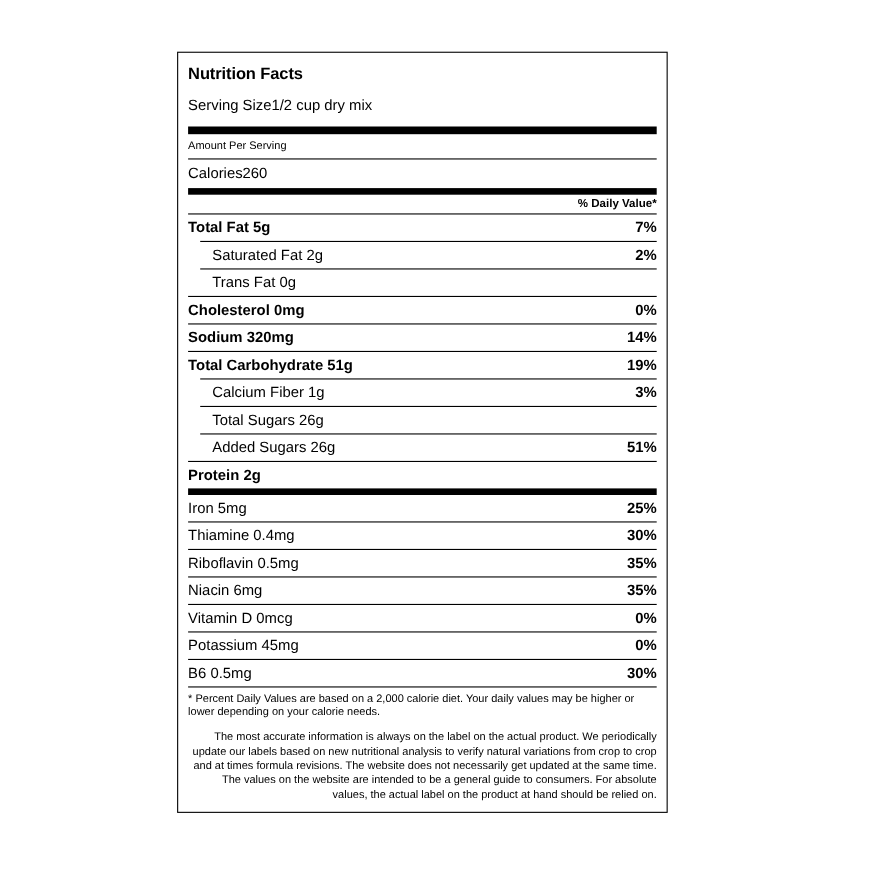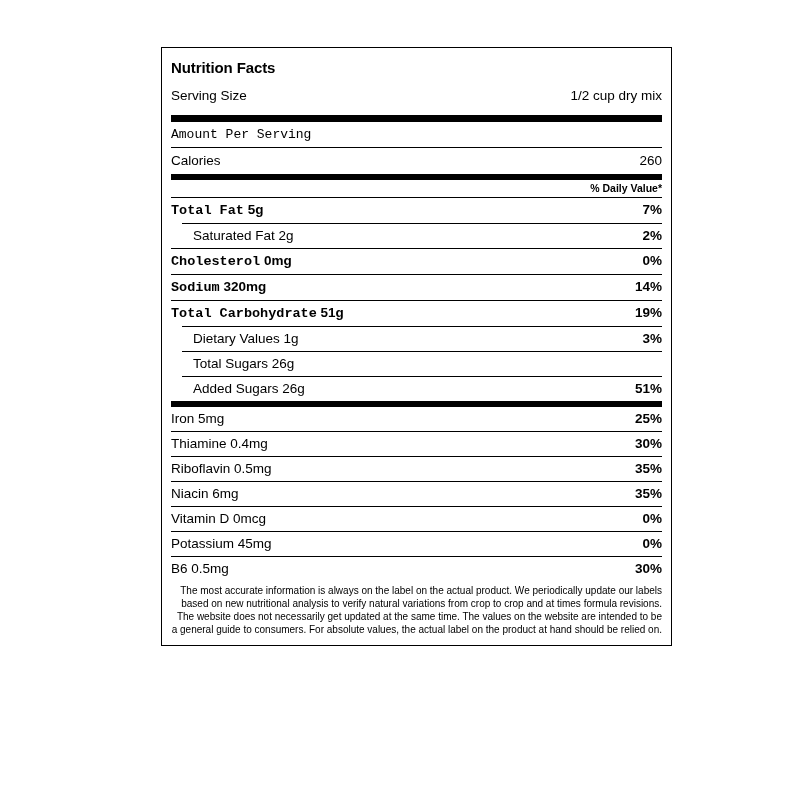--- a/index.html
+++ b/index.html
@@ -13,21 +13,21 @@
     height: 800px;
     font-family: "Liberation Sans", sans-serif;
     color: #000000;
     position: relative;
   }
 
   #label {
     position: absolute;
     left: 161px;
     top: 47px;
-    width: 511px;
+    width: 446px;
     border-left: 1.5px solid #000;
     border-right: 1.5px solid #000;
     border-top: 1.5px solid #000;
     border-bottom: 1.5px solid #000;
     background: #fff;
     padding: 0 9px;
   }
 
   
   .row {
@@ -59,52 +59,50 @@
   
   .title {
     font-size: 15px;
     font-weight: bold;
     line-height: 1;
     padding: 12px 0 11px 0;
     letter-spacing: -0.1px;
   }
   .serving {
     display: flex;
-    justify-content: space-between;
     align-items: baseline;
     font-size: 13.5px;
     line-height: 1;
     padding: 3px 0 12px 0;
   }
 
   .amount-per {
-    font-size: 13px;
+    font-size: 10px;
     line-height: 1;
     padding: 6px 0 6px 0;
-    font-family: Liberation Mono, monospace;
   }
   .calories-row {
     display: flex;
-    justify-content: space-between;
+    justify-content: flex-start;
     align-items: baseline;
     font-size: 13.5px;
     line-height: 1;
     padding: 6px 0 7px 0;
   }
   .calories-row .right { font-weight: normal; }
 
   .dv-header {
     text-align: right;
     font-size: 10.5px;
     font-weight: bold;
     line-height: 1;
     padding: 3px 0 3px 0;
   }
 
-  .bold-name { font-weight: bold; font-family: Liberation Mono, monospace; }
+  .bold-name { font-weight: bold; }
   .amt { font-weight: bold; }
 
   
   .vit-row {
     display: flex;
     justify-content: space-between;
     align-items: center;
     font-size: 13.5px;
     line-height: 1;
     padding: 5.5px 0 5px 0;
@@ -151,43 +149,51 @@
 
   <div id="nutrient-rows">
       <div class="row rule">
         <span class="left"><span class="bold-name">Total Fat</span> <span class="amt">5g</span></span>
         <span class="right">7%</span>
       </div>
       <div class="row rule indent indent-rule">
         <span class="left">Saturated Fat 2g</span>
         <span class="right">2%</span>
       </div>
+      <div class="row rule indent indent-rule">
+        <span class="left">Trans Fat 0g</span>
+        <span class="right"></span>
+      </div>
       <div class="row rule">
         <span class="left"><span class="bold-name">Cholesterol</span> <span class="amt">0mg</span></span>
         <span class="right">0%</span>
       </div>
       <div class="row rule">
         <span class="left"><span class="bold-name">Sodium</span> <span class="amt">320mg</span></span>
         <span class="right">14%</span>
       </div>
       <div class="row rule">
         <span class="left"><span class="bold-name">Total Carbohydrate</span> <span class="amt">51g</span></span>
         <span class="right">19%</span>
       </div>
       <div class="row rule indent indent-rule">
-        <span class="left">Dietary Values 1g</span>
+        <span class="left">Calcium Fiber 1g</span>
         <span class="right">3%</span>
       </div>
       <div class="row rule indent indent-rule">
         <span class="left">Total Sugars 26g</span>
         <span class="right"></span>
       </div>
       <div class="row rule indent indent-rule">
         <span class="left">Added Sugars 26g</span>
         <span class="right">51%</span>
+      </div>
+      <div class="row rule">
+        <span class="left"><span class="bold-name">Protein</span> <span class="amt">2g</span></span>
+        <span class="right"></span>
       </div>
     </div>
 
   <div class="bar-med"></div>
 
   <div id="vitamin-rows">
       <div class="vit-row">
         <span class="left">Iron 5mg</span>
         <span class="right">25%</span>
       </div>
@@ -210,16 +216,17 @@
       <div class="vit-row rule">
         <span class="left">Potassium 45mg</span>
         <span class="right">0%</span>
       </div>
       <div class="vit-row rule">
         <span class="left">B6 0.5mg</span>
         <span class="right">30%</span>
       </div>
     </div>
 
+  <div class="footnote rule">* Percent Daily Values are based on a 2,000 calorie diet. Your daily values may be higher or lower depending on your calorie needs.</div>
 
   <div class="disclaimer">The most accurate information is always on the label on the actual product. We periodically update our labels based on new nutritional analysis to verify natural variations from crop to crop and at times formula revisions. The website does not necessarily get updated at the same time. The values on the website are intended to be a general guide to consumers. For absolute values, the actual label on the product at hand should be relied on.</div>
 
 </div>
 
 </body></html>

